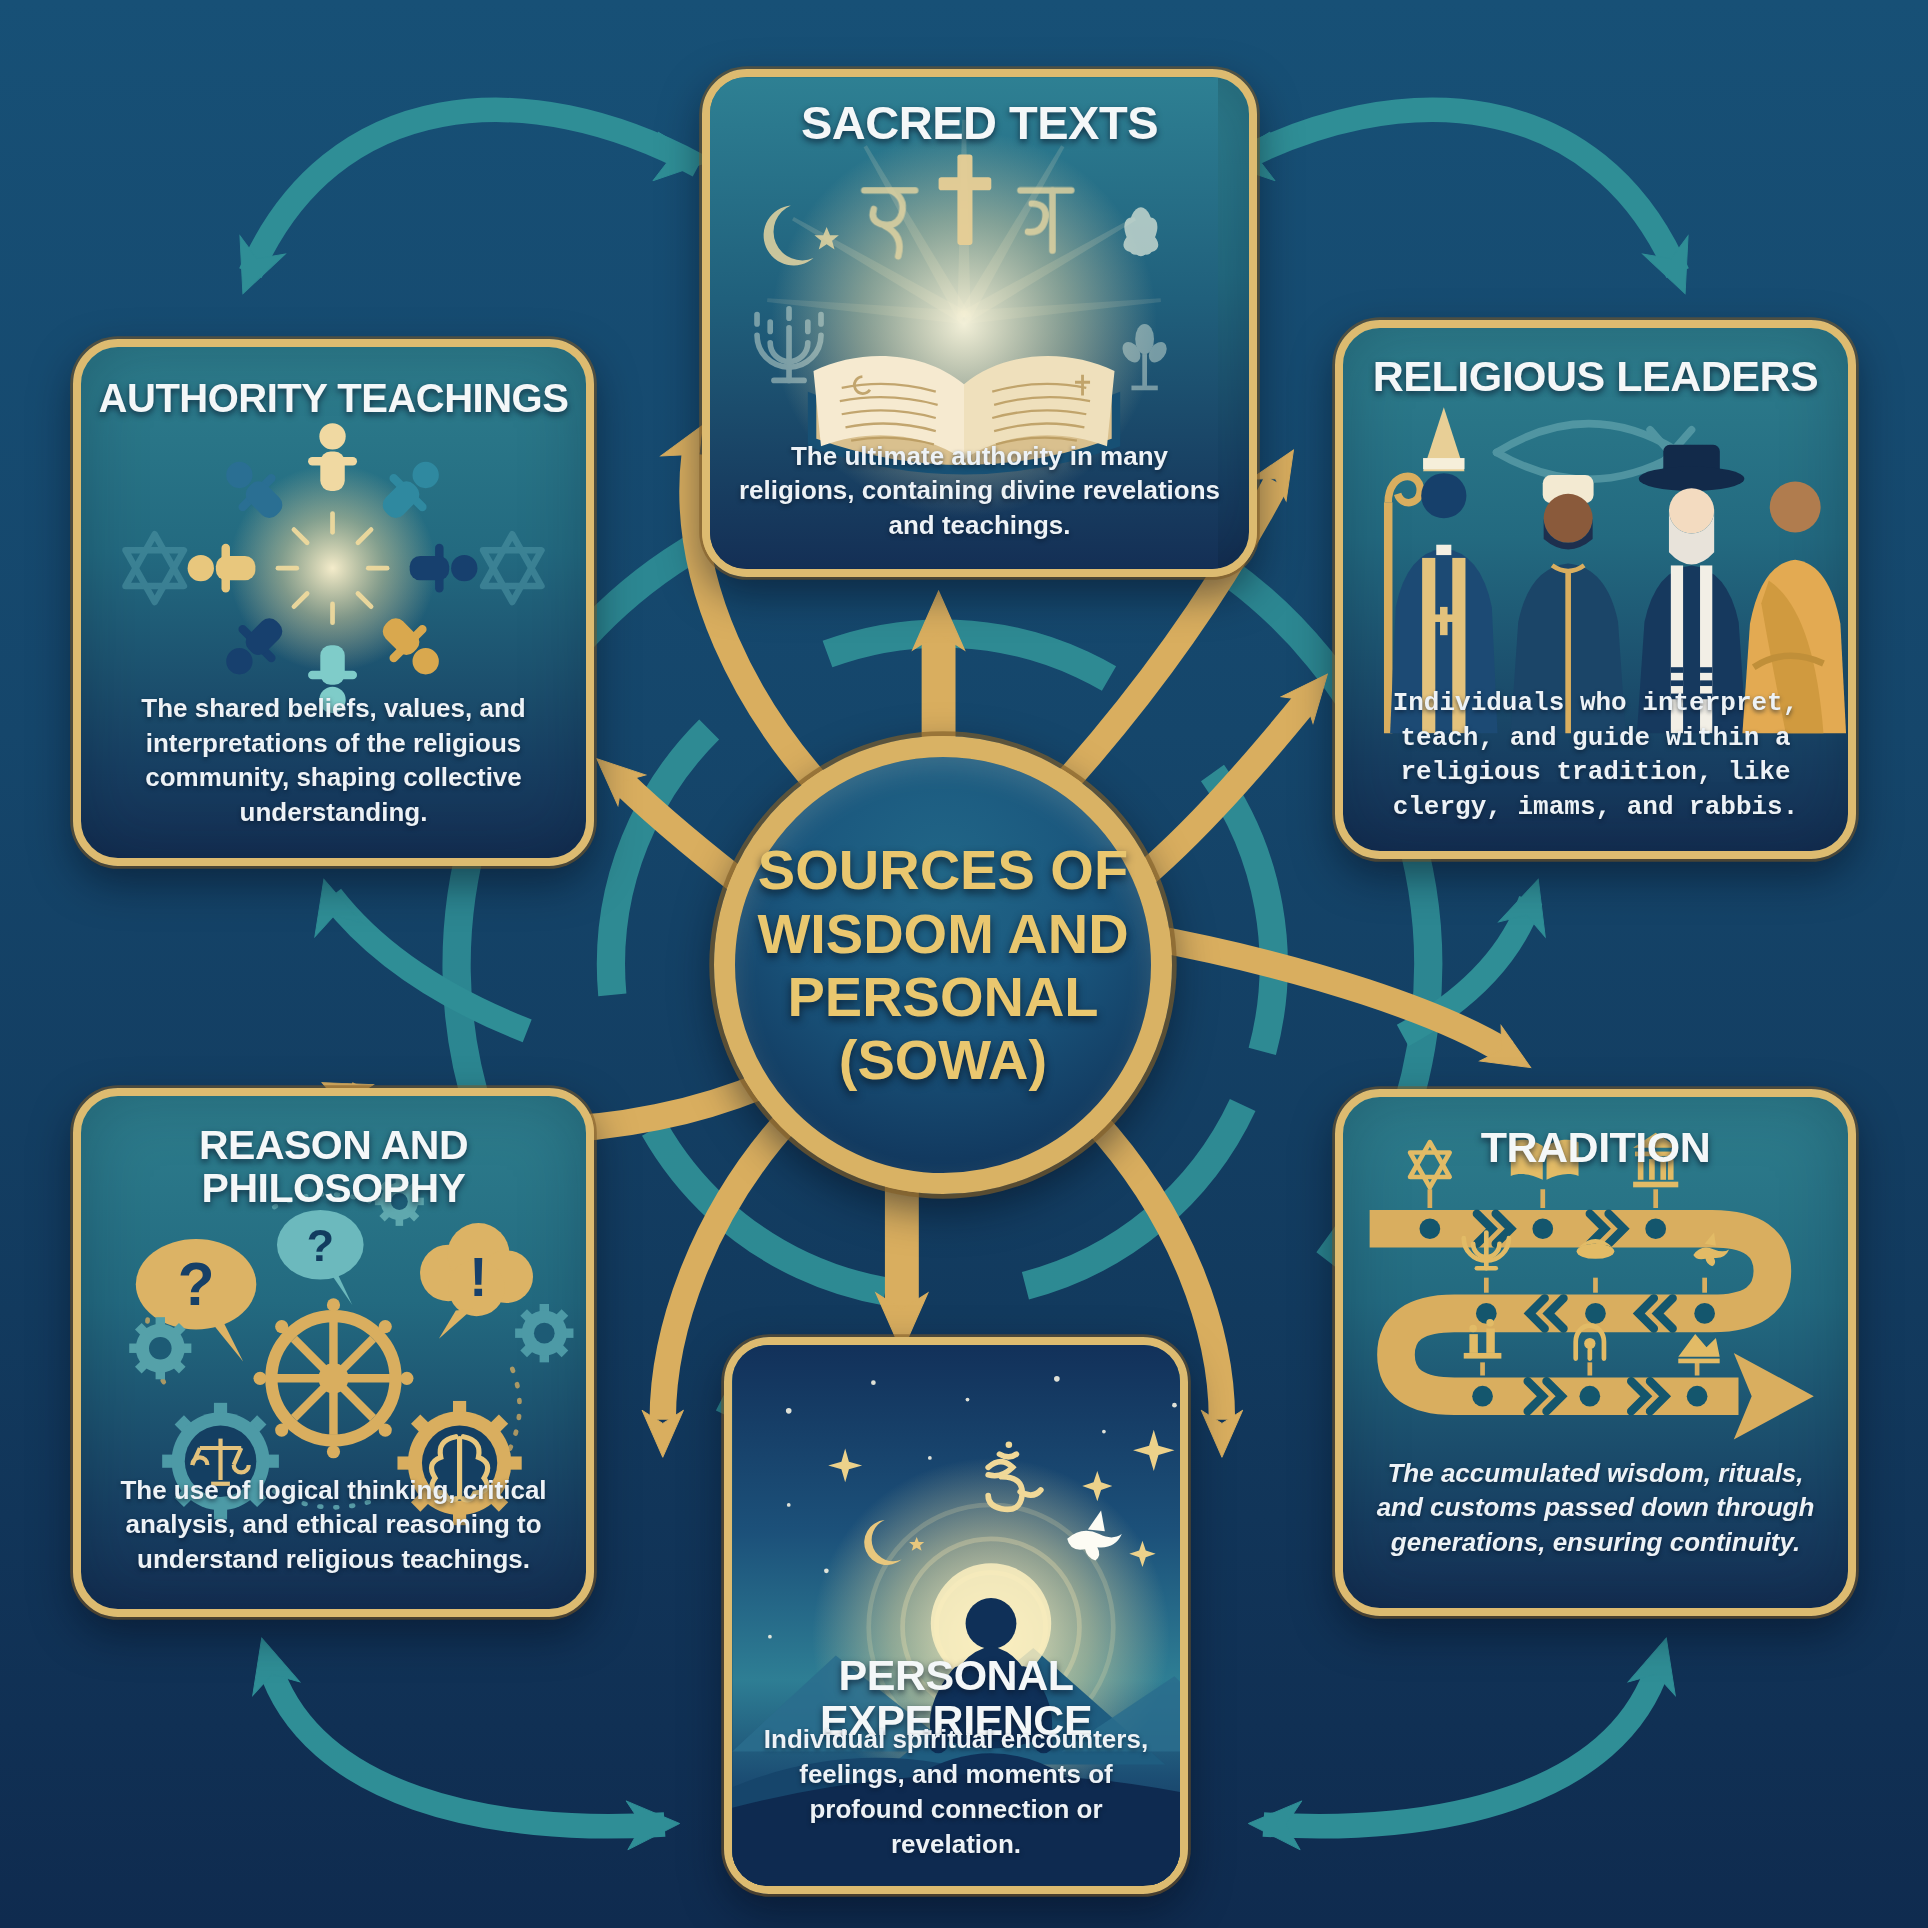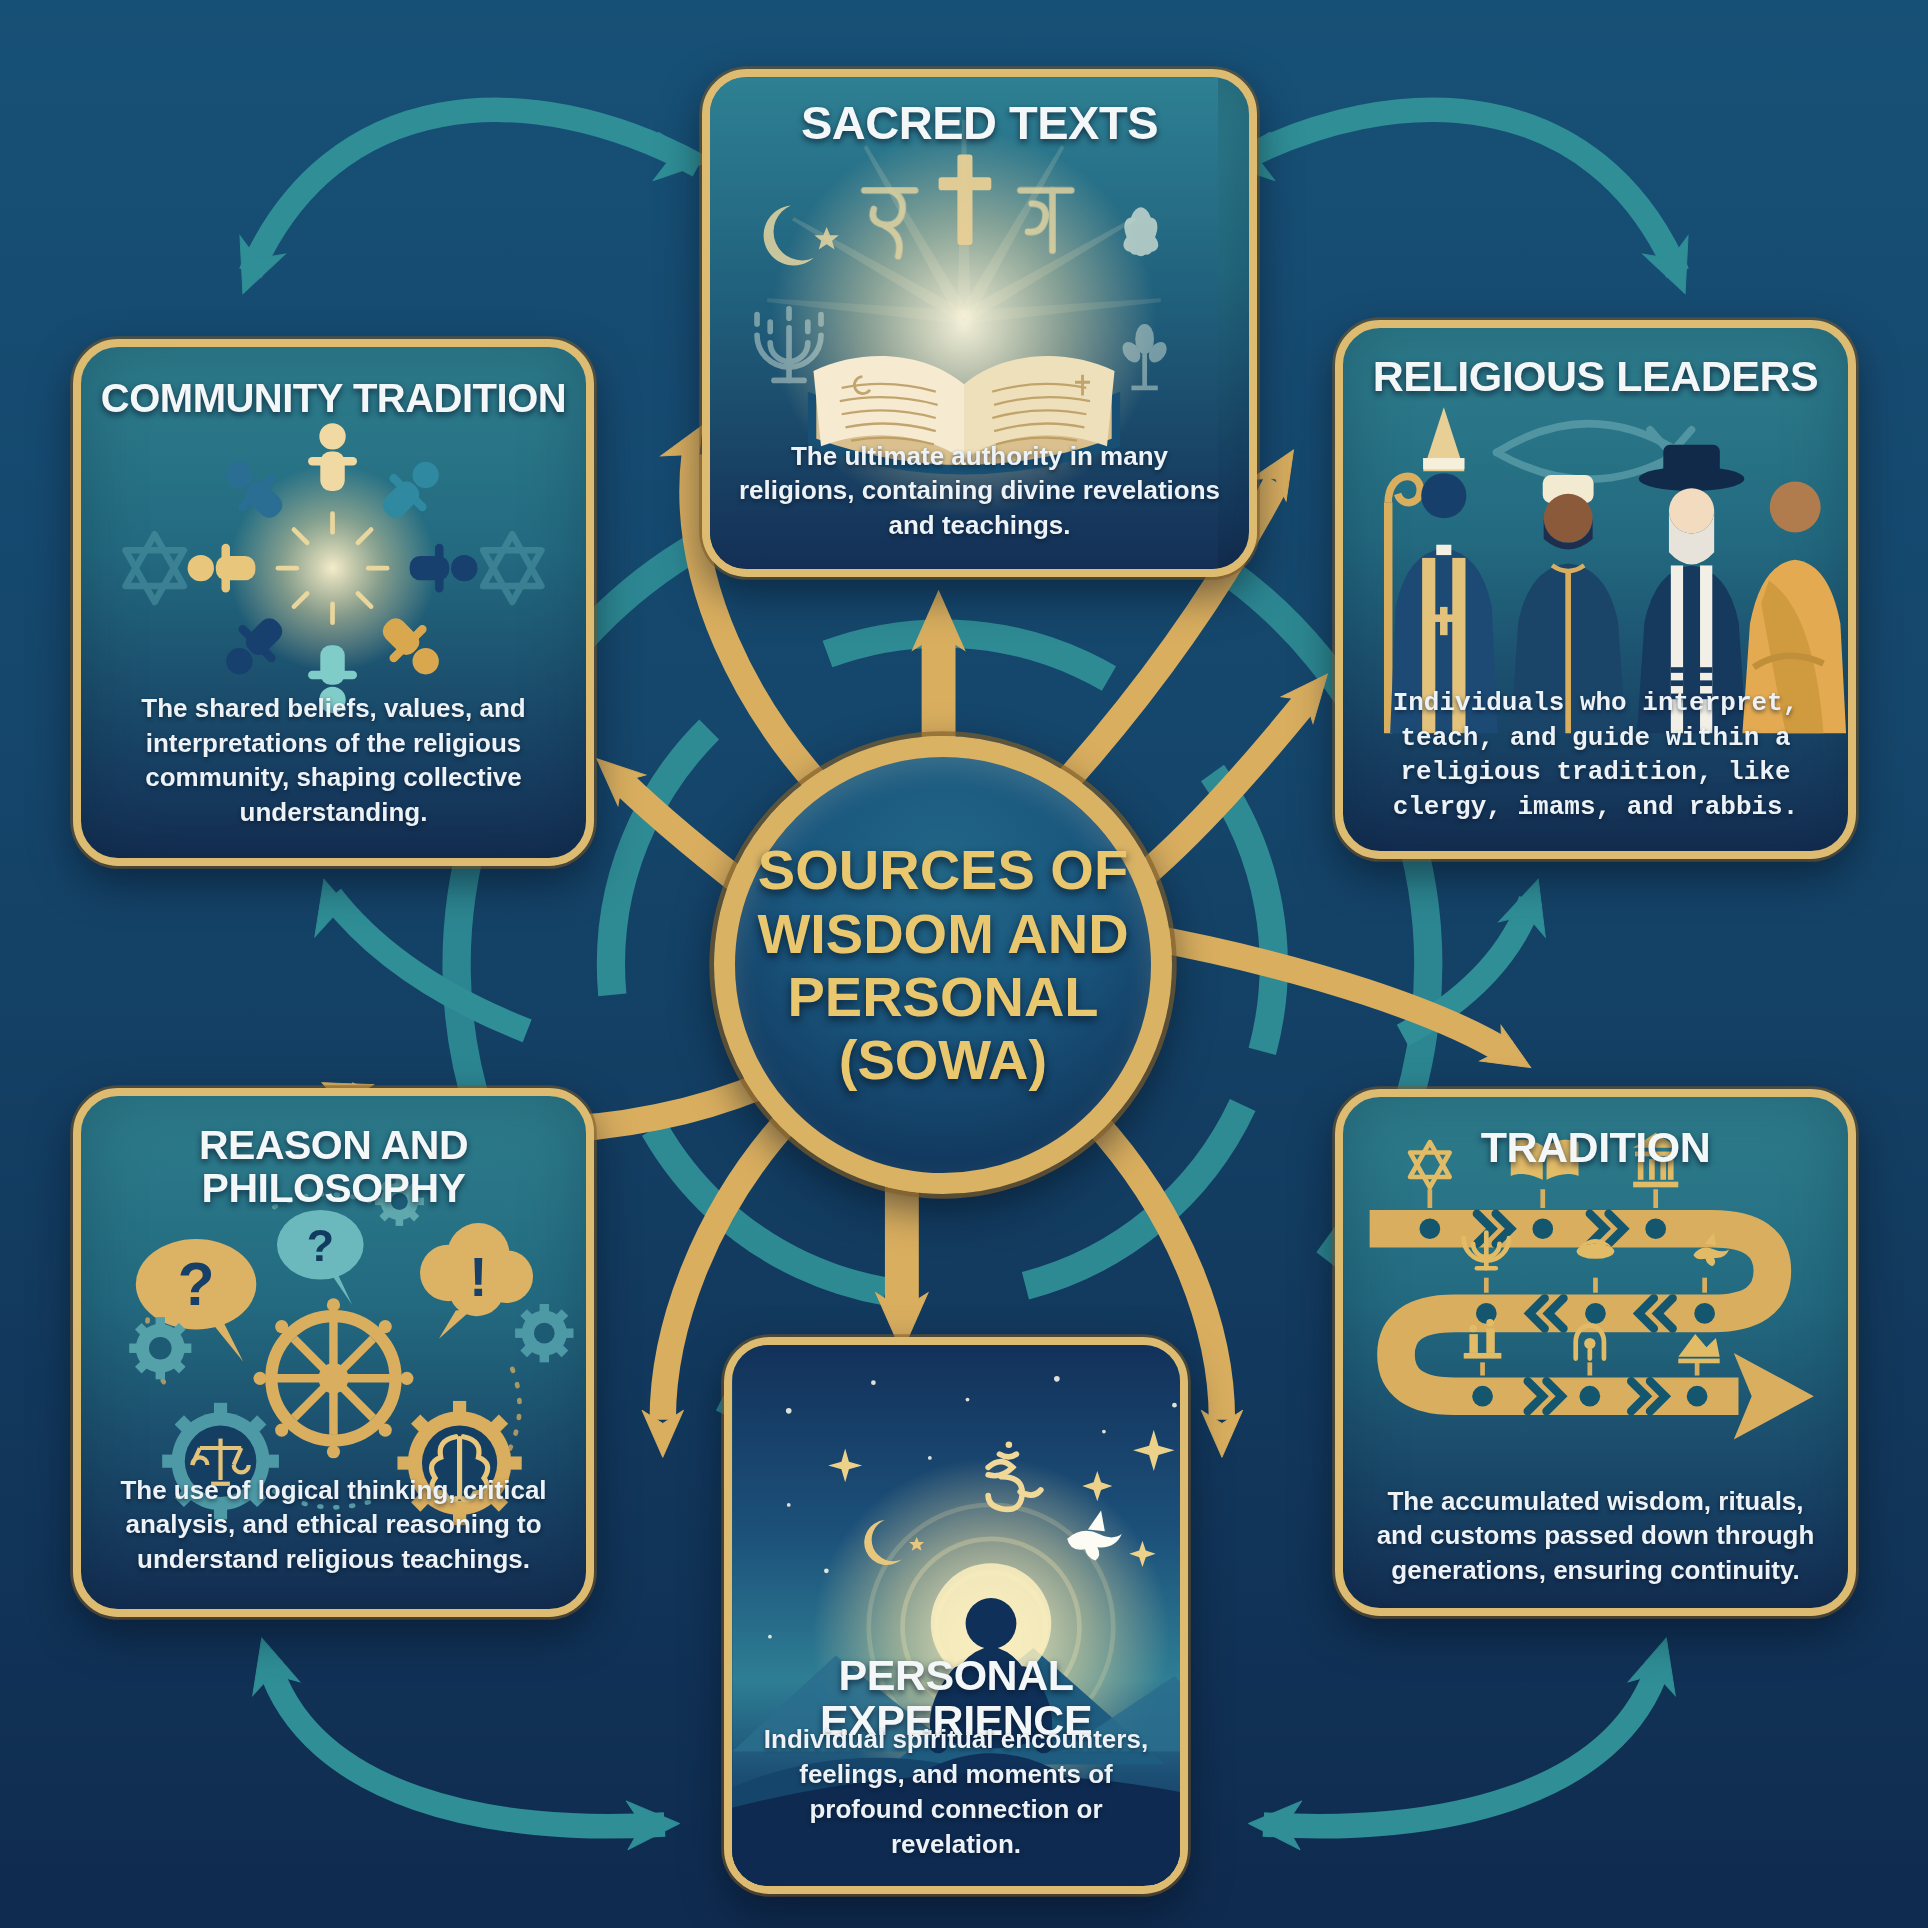--- a/index.html
+++ b/index.html
@@ -23,21 +23,21 @@
   #card-community .card-title{top:30px;font-size:40px;}
   #card-community .card-desc{left:22.6px;right:22.6px;bottom:28px;}
   #card-religious{left:1335px;top:320px;width:521px;height:539px;}
   #card-religious .card-title{top:26px;font-size:43px;}
   #card-religious .card-desc{left:22.6px;right:22.6px;bottom:26px;font-family:Liberation Mono, monospace;}
   #card-reason{left:73px;top:1088px;width:521px;height:529px;}
   #card-reason .card-title{top:28px;font-size:41px;}
   #card-reason .card-desc{left:21px;right:21px;bottom:32px;}
   #card-tradition{left:1335px;top:1089px;width:521px;height:527px;}
   #card-tradition .card-title{top:28px;font-size:43px;}
-  #card-tradition .card-desc{left:21px;right:21px;bottom:20px;}
+  #card-tradition .card-desc{left:21px;right:21px;bottom:48px;font-style:italic;}
   #card-personal{left:704px;top:1337px;width:464px;height:557px;margin-left:20px;}
   #card-personal .card-title{bottom:143px;font-size:43px;}
   #card-personal .card-desc{left:28px;right:28px;bottom:24.5px;}
   
   .center-hub{position:absolute;z-index:3;left:714px;top:736px;width:458px;height:458px;border-radius:50%;
     box-sizing:border-box;border:21px solid #d9b264;
     background:radial-gradient(circle at 50% 28%, #216687 0%, #1a567d 42%, #123a60 78%, #0f3054 100%);
     box-shadow:0 0 0 4.7px rgba(130,95,40,.65), 0 15px 41px rgba(3,12,28,.55), inset 0 11.3px 26px rgba(255,245,210,.14);
     display:flex;align-items:center;justify-content:center;}
   .center-text{text-align:center;font-weight:bold;font-size:56px;line-height:1.13;color:#e9c76f;
@@ -320,21 +320,21 @@
           <g transform="translate(267,235) rotate(315)">
               <g transform="translate(0,-112)">
                 <circle cy="-28" r="14" fill="#2a6f93"></circle>
                 <rect x="-26" y="-6" width="52" height="9" rx="4.5" fill="#2a6f93"></rect>
                 <rect x="-13" y="-12" width="26" height="42" rx="11" fill="#2a6f93"></rect>
               </g>
             </g>
         </g>
       </svg>
     </div>
-    <div class="card-title">COMMUNITY TRADITION</div>
+    <div class="card-title">AUTHORITY TEACHINGS</div>
     <div class="card-desc">The shared beliefs, values, and interpretations of the religious community, shaping collective understanding.</div>
   </div>
 
   <div class="card" id="card-religious">
     <div class="card-art">
       <svg width="504" height="522" viewBox="0 0 535 554">
         <g stroke="#79b7bd" stroke-width="8" fill="none" opacity="0.5" stroke-linecap="round">
           <g transform="translate(268,132)">
             <path d="M -105 0 Q -8 -60 86 -2"></path>
             <path d="M -105 0 Q -8 56 86 2"></path>

